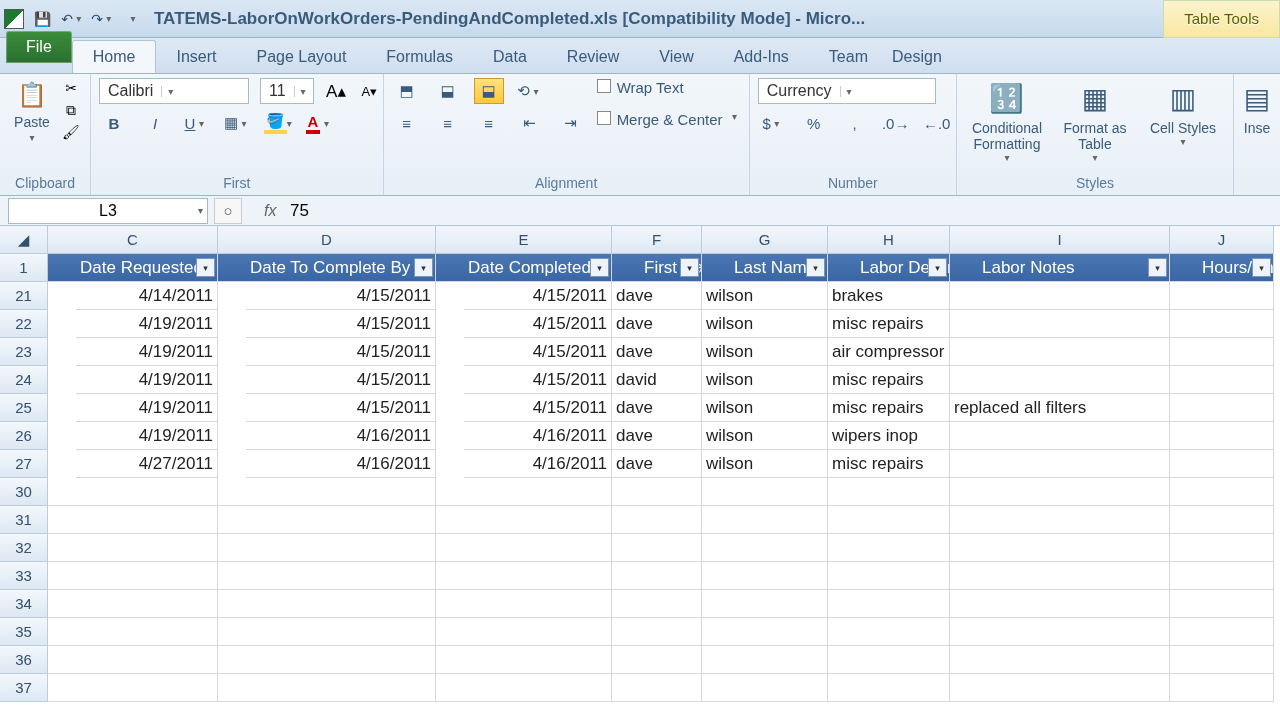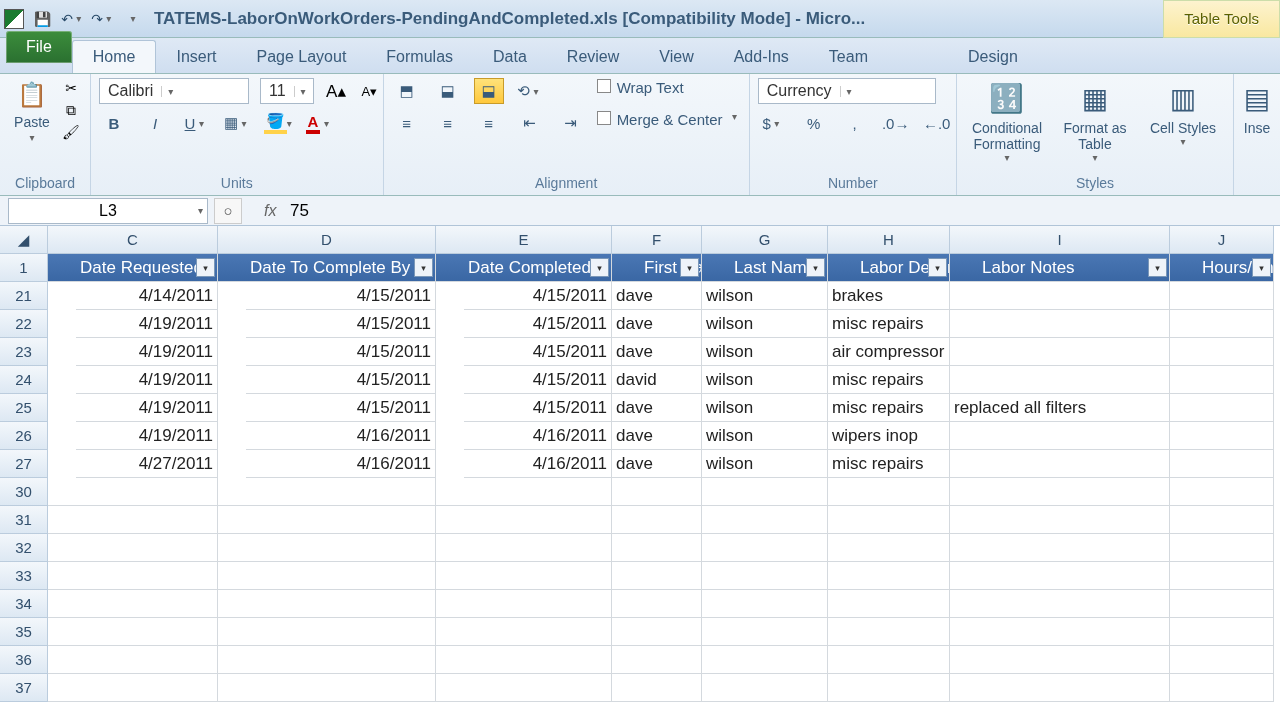--- a/index.html
+++ b/index.html
@@ -11,21 +11,21 @@
 .qat { display: flex; align-items: center; gap: 4px; }
 .qat .btn { width: 26px; height: 24px; display:flex;align-items:center;justify-content:center; font-size:14px; color:#2a4b6a; }
 .title-text { margin-left: 8px; color:#3a5b7a; font-size:17px; white-space:nowrap; overflow:hidden;font-weight:bold; }
 .table-tools { margin-left:auto; height:38px; padding:0 20px; background:linear-gradient(#fdf3cf,#f9e8a0); border:1px solid #cda; display:flex;align-items:center; color:#5a6000; font-size:15px; text-shadow:0 1px #fff; }
 
 
 .tabs { height: 36px; background: linear-gradient(#dfe9f5,#cfdef0); display:flex; align-items:flex-end; padding-left:6px; border-bottom:1px solid #9bb; }
 .tab { padding: 7px 20px; font-size:16px; color:#3a5b7a; cursor:default; }
 .tab.file { background:linear-gradient(#3c8d3c,#2a7030); color:#fff; border-radius:3px 3px 0 0; margin-bottom:10px; box-shadow:inset 0 0 0 1px rgba(255,255,255,.3);}
 .tab.active { background:#f3f7fb; border:1px solid #b0c4d8; border-bottom:none; border-radius:3px 3px 0 0; color:#3a5b7a;}
-.tab.design { margin-left:auto; position:absolute; left:948px;}
+.tab.design { margin-left:auto; position:absolute; left:872px;}
 .tabs { position:relative; }
 
 
 .ribbon { height:122px; background:linear-gradient(#f3f7fb,#e7eff7); border-bottom:1px solid #9bb; display:flex; }
 .group { border-right:1px solid #c5d5e5; padding:4px 8px 0 8px; display:flex; flex-direction:column; position:relative;}
 .group-body { flex:1; display:flex; align-items:flex-start; gap:4px; }
 .group-label { font-size:14px; color:#5a7a9a; text-align:center; padding:2px 0 4px; position:relative;}
 
 .vstack { display:flex; flex-direction:column; gap:2px;}
 .hstack { display:flex; align-items:center; gap:11px;}
@@ -143,21 +143,21 @@
         <div class="togglebtn">
             <span style="border-bottom:4px solid #ffd24a;padding:0 2px">🪣</span>
             <span class="dd">▾</span>
           </div>
         <div class="togglebtn">
             <span style="border-bottom:4px solid #c00;padding:0 2px;color:#c00"><b>A</b></span>
             <span class="dd">▾</span>
           </div>
       </div>
     </div>
-    <div class="group-label">Units</div>
+    <div class="group-label">First</div>
   </div>
 
   <div class="group" style="min-width:360px">
     <div class="group-body">
       <div class="vstack" style="gap:6px">
         <div class="hstack">
           <div class="togglebtn">⬒</div>
           <div class="togglebtn">⬓</div>
           <div class="togglebtn active">⬓</div>
           <div class="togglebtn">⟲<span class="dd">▾</span></div>

